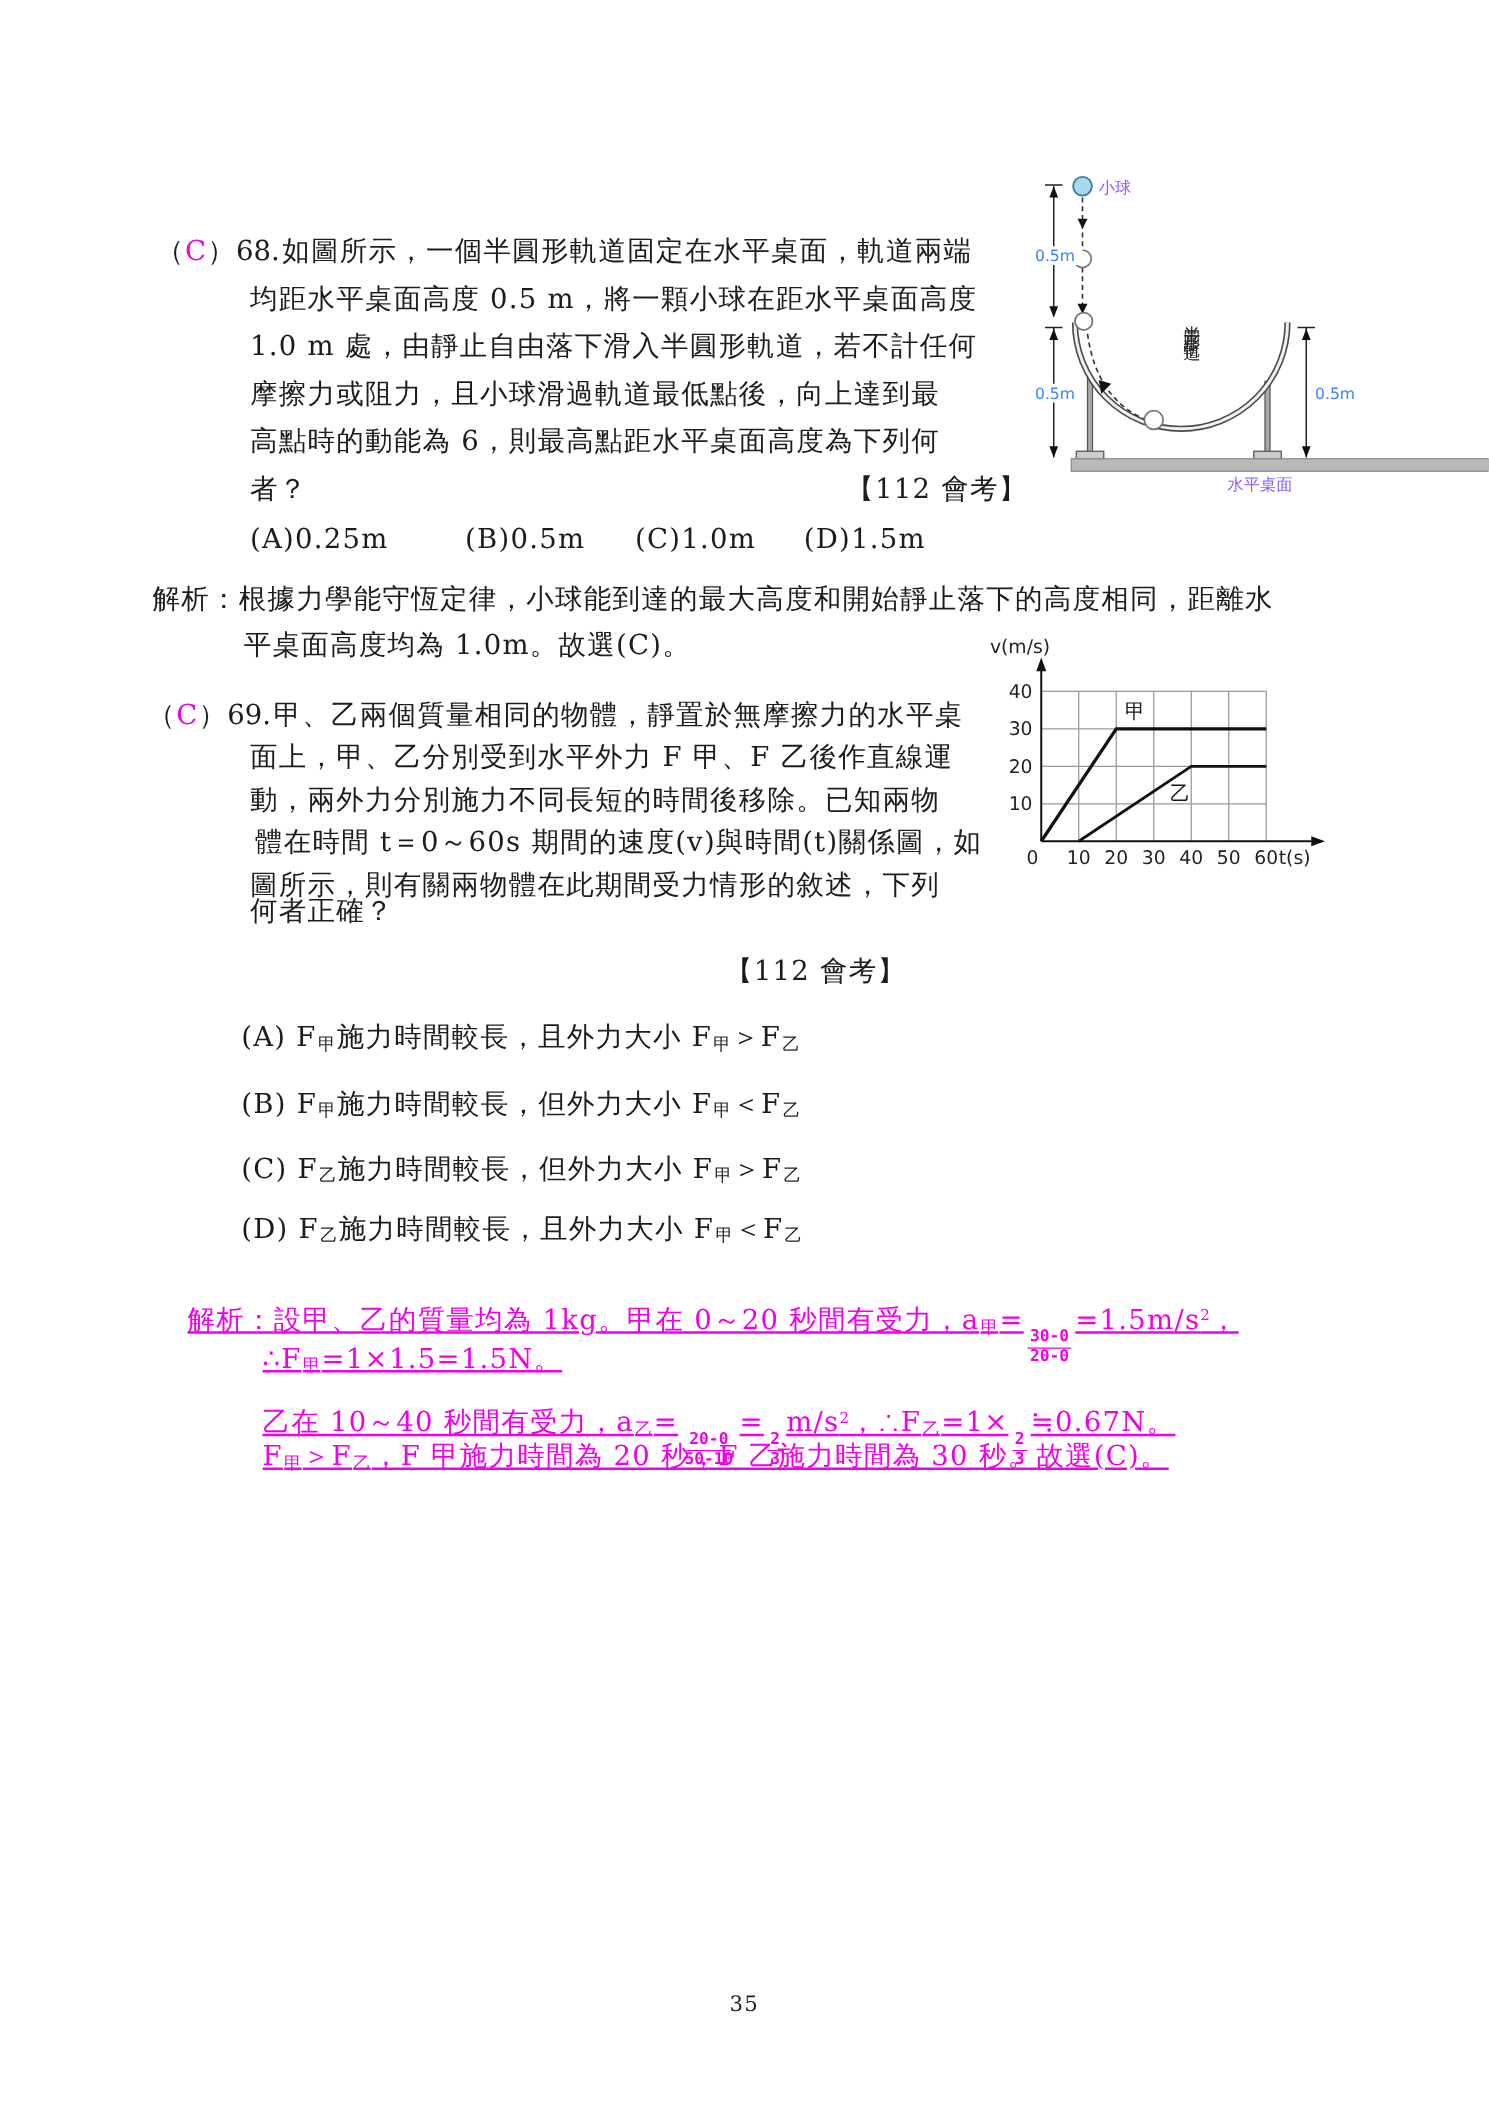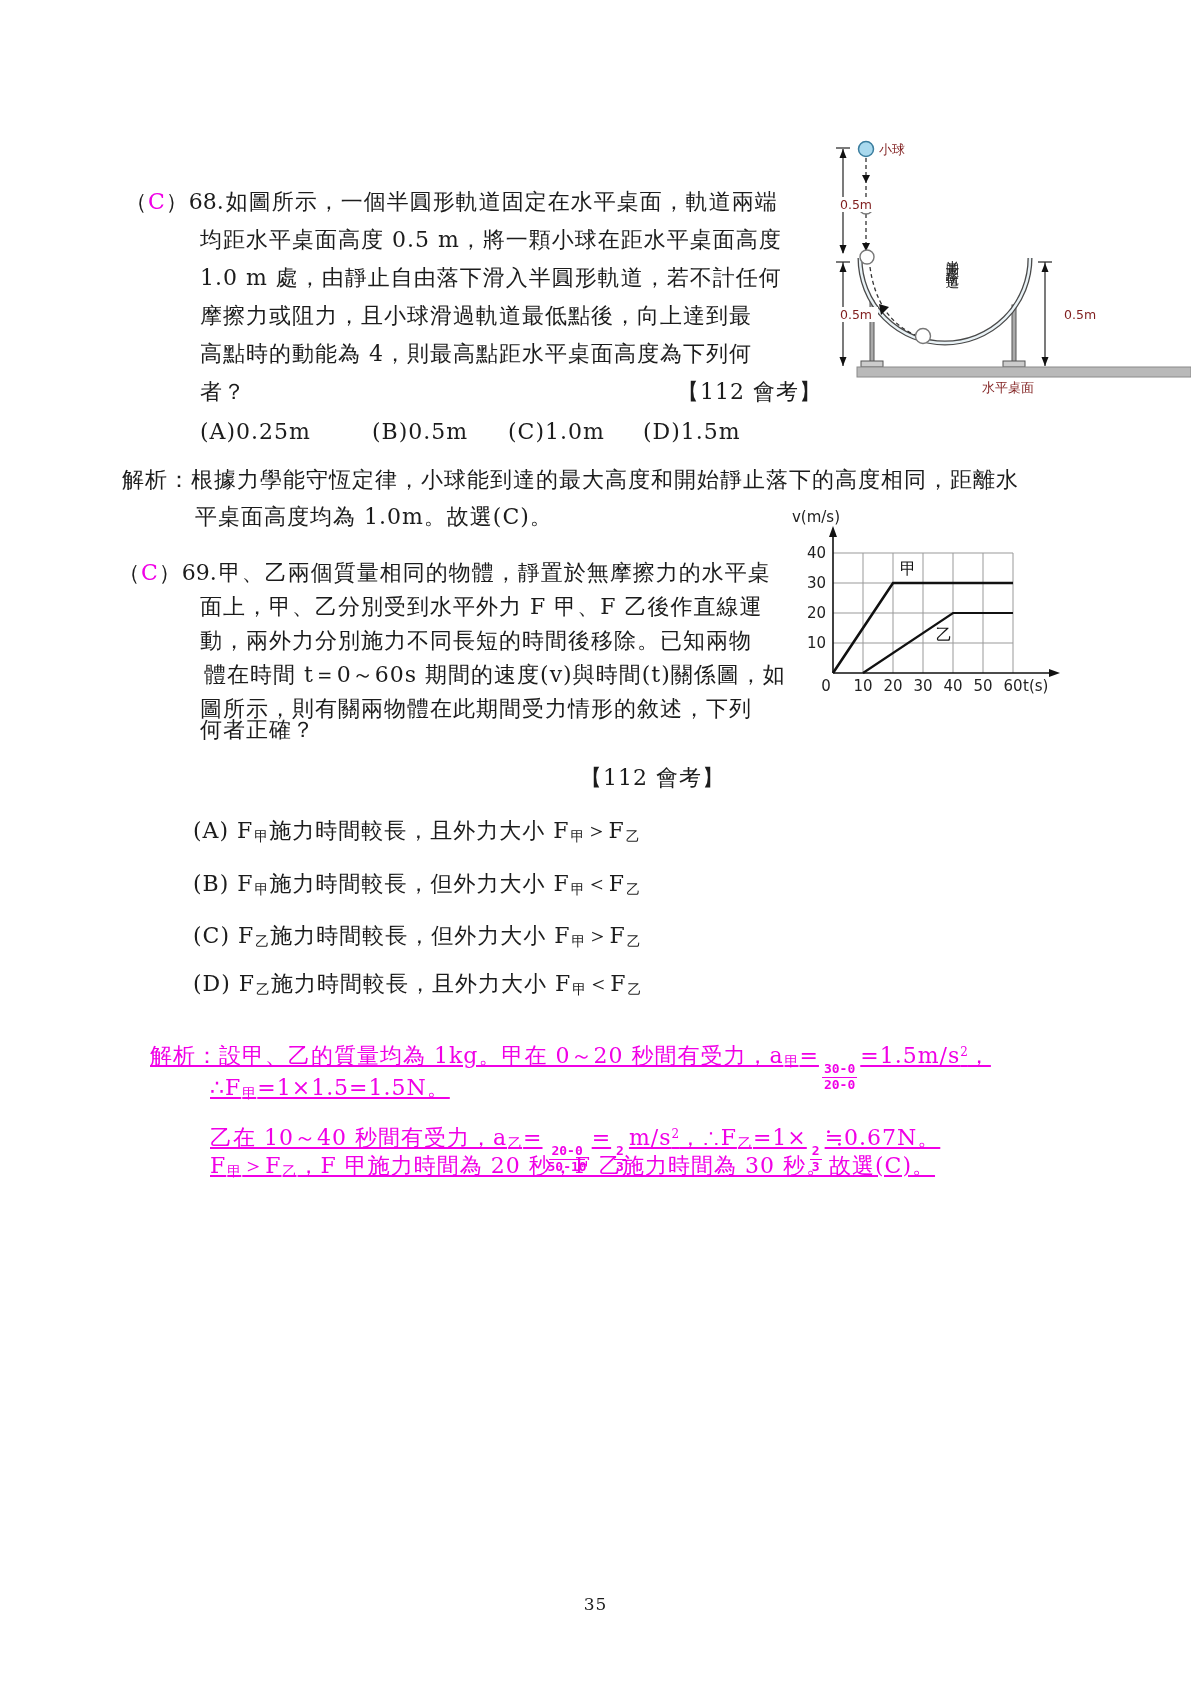--- a/index.html
+++ b/index.html
@@ -14,22 +14,22 @@
   .qnum{letter-spacing:0;margin-right:2px;}
   .magenta{color:var(--accent,#f000e6);text-decoration:underline;}
   .sub{font-size:14px;letter-spacing:0;vertical-align:-3px;margin:0 1px;}
   .sup{font-size:12px;letter-spacing:0;vertical-align:7px;}
   .frac{display:inline-flex;flex-direction:column;align-items:center;vertical-align:-10px;
         font-family:"DejaVu Sans Mono",monospace;font-weight:bold;font-size:13px;
         letter-spacing:0;line-height:1.15;margin:0 3px;}
   .frac .fnum{border-bottom:1.6px solid currentColor;padding:0 2px;}
   .frac .fden{padding:0 2px;}
   
-  .diag-label{position:absolute;font:13px "DejaVu Sans",sans-serif;color:#7f1d1d;white-space:nowrap;}
-  .dim-label{position:absolute;font:12.5px "DejaVu Sans",sans-serif;color:#7f1d1d;background:#fff;padding:0 1px;white-space:nowrap;margin-left:12px;}
+  .diag-label{position:absolute;font:13px "DejaVu Sans",sans-serif;color:#8b5cf6;white-space:nowrap;}
+  .dim-label{position:absolute;font:12.5px "DejaVu Sans",sans-serif;color:#3b82f6;background:#fff;padding:0 1px;white-space:nowrap;}
   .vtext{position:absolute;writing-mode:vertical-rl;font:13.5px "DejaVu Sans",sans-serif;letter-spacing:4px;color:#222;}
   .dline{stroke:#222;stroke-width:1.2;}
   .dash{stroke:#333;stroke-width:1.3;stroke-dasharray:4 3;fill:none;}
   .ghost{fill:#fff;stroke:#777;stroke-width:1.4;}
   .ball{fill:var(--ball-fill,#a9d9ee);stroke:var(--ball-stroke,#3a7d9e);stroke-width:1.5;}
   
   .grid{stroke:var(--grid,#999);stroke-width:1;}
   .axis{stroke:#111;stroke-width:1.6;}
   .axfill{fill:#111;}
   .series{stroke:#111;fill:none;}
@@ -42,21 +42,21 @@
 </head>
 <body>
 
 <section>
   <div class="cn abs" style="left:125px;top:146px">
     <span class="paren">（</span><span class="ans">C</span><span class="paren">）</span><span class="qnum">68.</span><span>如圖所示，一個半圓形軌道固定在水平桌面，軌道兩端</span>
   </div>
   <div class="cn abs" style="left:200px;top:184px">均距水平桌面高度 0.5 m，將一顆小球在距水平桌面高度</div>
   <div class="cn abs" style="left:200px;top:222px">1.0 m 處，由靜止自由落下滑入半圓形軌道，若不計任何</div>
   <div class="cn abs" style="left:200px;top:260px">摩擦力或阻力，且小球滑過軌道最低點後，向上達到最</div>
-  <div class="cn abs" style="left:200px;top:298px">高點時的動能為 4，則最高點距水平桌面高度為下列何</div>
+  <div class="cn abs" style="left:200px;top:298px">高點時的動能為 6，則最高點距水平桌面高度為下列何</div>
   <div class="cn abs" style="left:200px;top:336px">者？</div>
   <div class="cn abs" style="left:677px;top:336px">【112 會考】</div>
 
   <div>
     <span class="cn abs" style="left:200px;top:376px">(A)0.25m</span>
     <span class="cn abs" style="left:372px;top:376px">(B)0.5m</span>
     <span class="cn abs" style="left:508px;top:376px">(C)1.0m</span>
     <span class="cn abs" style="left:643px;top:376px">(D)1.5m</span>
   </div>
 

